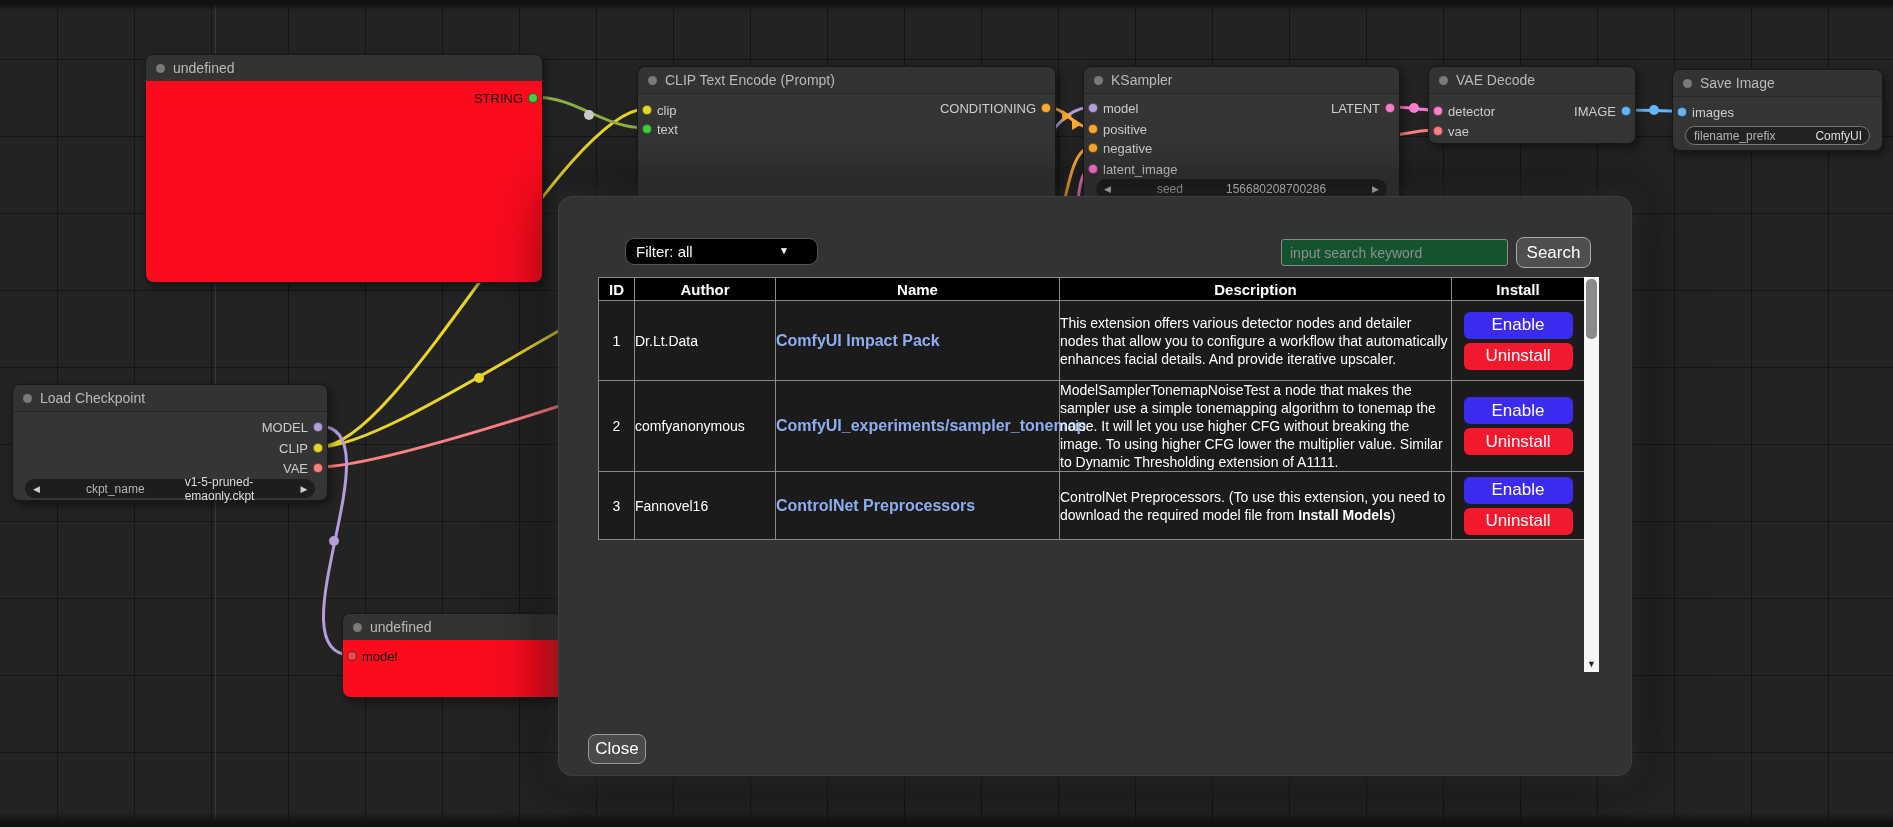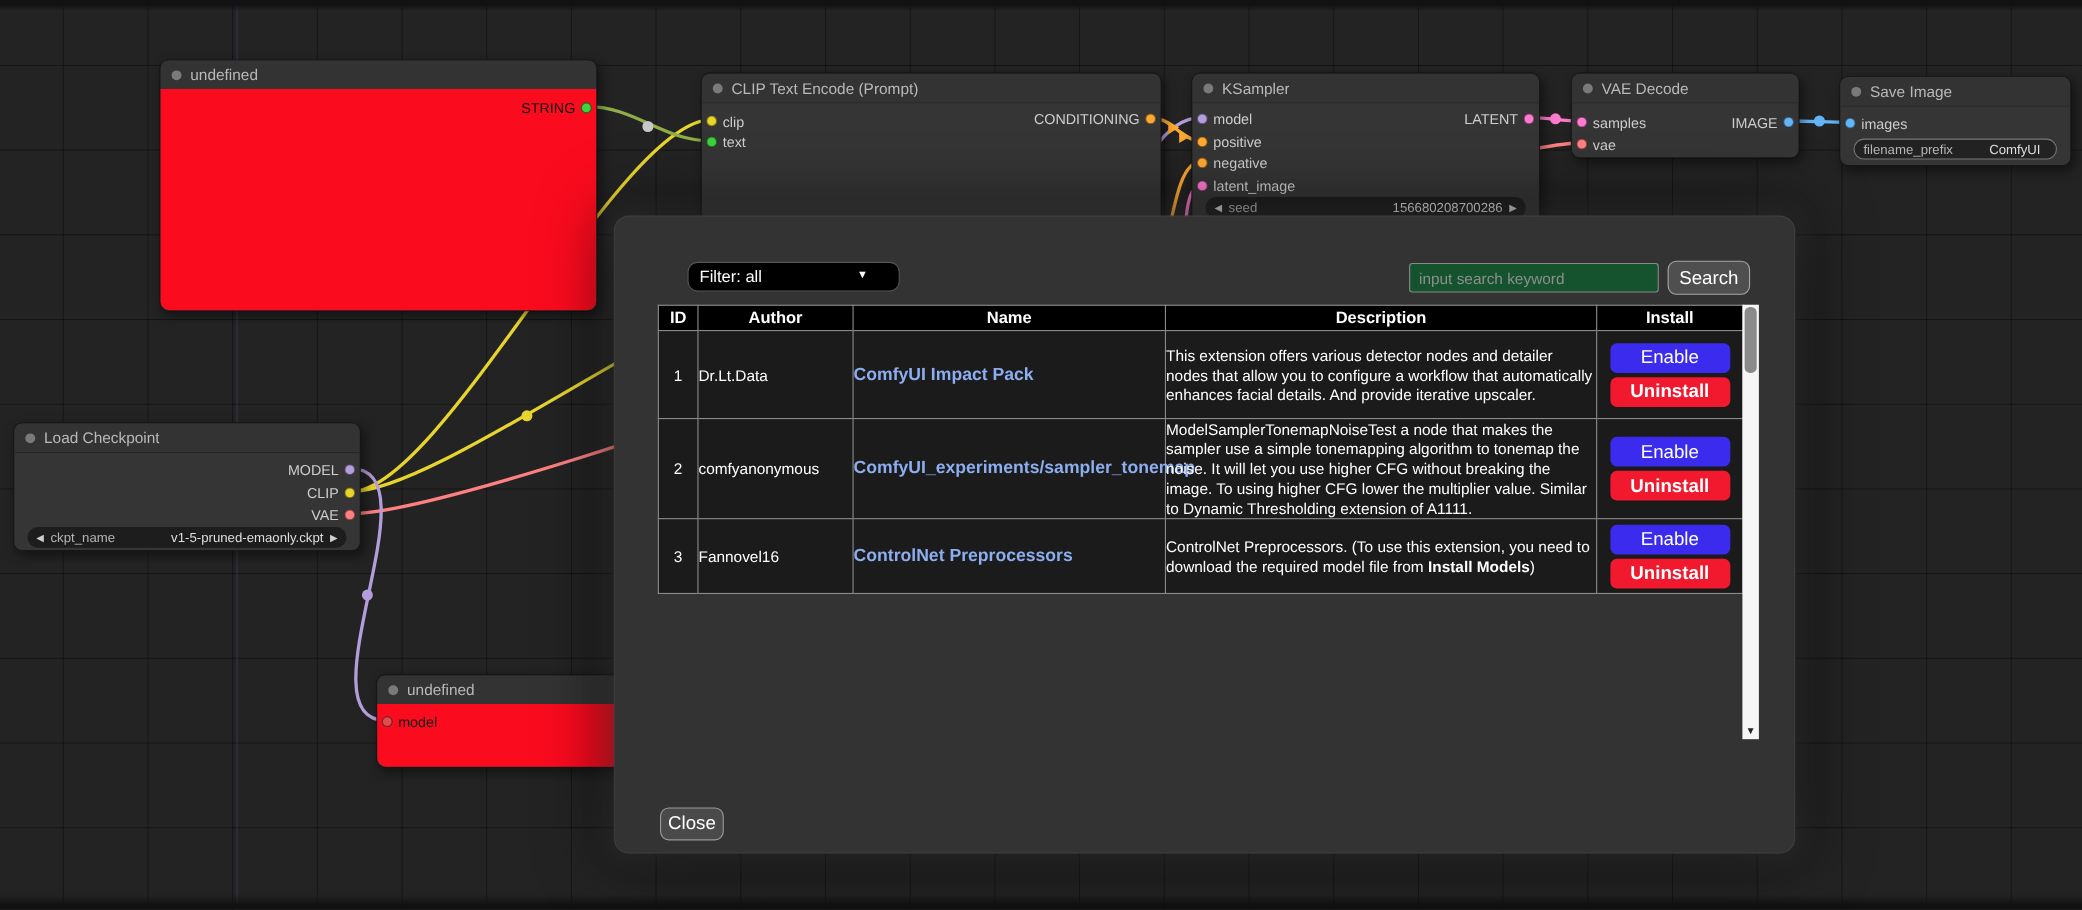--- a/index.html
+++ b/index.html
@@ -51,21 +51,21 @@
   .c-cond   { background:#ffa931; }
   .c-latent { background:#ff7bd0; }
   .c-image  { background:#64b5f6; }
   .c-string { background:#3fd13f; }
   .c-err    { background:#e04b4b; }
 
   .widget {
     position:absolute; left:12px; right:12px; height:20px; z-index:3;
     background:#1d1d1d; border-radius:10px;
     display:flex; align-items:center; padding:0 8px; box-sizing:border-box;
-    font-size:12px; color:#b4b4b4;
+    font-size:12px; color:#b4b4b4;gap:40px;
   }
   .widget.bordered { border:1px solid #777; background:#222; }
   .widget .arrow { color:#cfcfcf; font-size:9px; }
   .widget .w-name { margin-left:6px; }
   .widget .w-value { margin-left:auto; margin-right:6px; color:#dedede; }
 
   
   .dialog {
     position:absolute; left:558px; top:196px; width:1072px; height:578px; z-index:10;
     background:#333; border:1px solid #3e3e3e; border-radius:14px;
@@ -104,26 +104,26 @@
   td.c-name { padding-left:8px; }
   td.c-name a { color:#8caef0; font-weight:bold; text-decoration:none; font-size:16px; }
   td.c-desc { vertical-align:top; padding:2px 5px; line-height:18px; font-size:14px; }
   td.c-install { text-align:center; }
   .btn-enable, .btn-uninstall {
     display:block; width:109px; height:27px; margin:4px auto;
     color:#fff; border:none; border-radius:6px; font-size:17px;
     font-family:"Liberation Sans", sans-serif; cursor:pointer;text-align:center;
   }
   .btn-enable { background:#3b2bee; }
-  .btn-uninstall { background:#f2182e;font-weight:bold; }
+  .btn-uninstall { background:#f2182e; }
   .scrollbar { position:absolute; right:0; top:0; width:15px; height:395px; background:#f6f6f6; }
   .scroll-thumb { position:absolute; top:2px; left:2px; width:11px; height:60px; background:#8a8a8a; border-radius:5px; }
   .scroll-arrow { position:absolute; bottom:3px; left:3px; font-size:9px; color:#222; }
   .close-btn {
-    position:absolute; left:41px; top:537px; width:58px; height:30px;
+    position:absolute; left:29px; top:537px; width:58px; height:30px;
     background:#4a4a4a; color:#fff; border:1px solid #9a9a9a; border-radius:8px;
     font-size:17px; font-family:"Liberation Sans", sans-serif; cursor:pointer;
   }
 </style>
 </head>
 <body>
 
 <div class="canvas">
   <div class="axis-line"></div>
   <div class="edge-top"></div>
@@ -216,21 +216,21 @@
     </div>
   </div>
 
   <div class="node" style="left:1428px;top:66px;width:208px;height:78px">
     <div class="node-header">
       <span class="title-dot"></span>
       <span class="node-title">VAE Decode</span>
     </div>
     <div class="slot in" style="top:35px">
       <span class="dot c-latent"></span>
-      <span class="slot-label">samples</span>
+      <span class="slot-label">detector</span>
     </div>
     <div class="slot in" style="top:55px">
       <span class="dot c-vae"></span>
       <span class="slot-label">vae</span>
     </div>
     <div class="slot out" style="top:35px">
       <span class="slot-label">IMAGE</span>
       <span class="dot c-image"></span>
     </div>
   </div>

